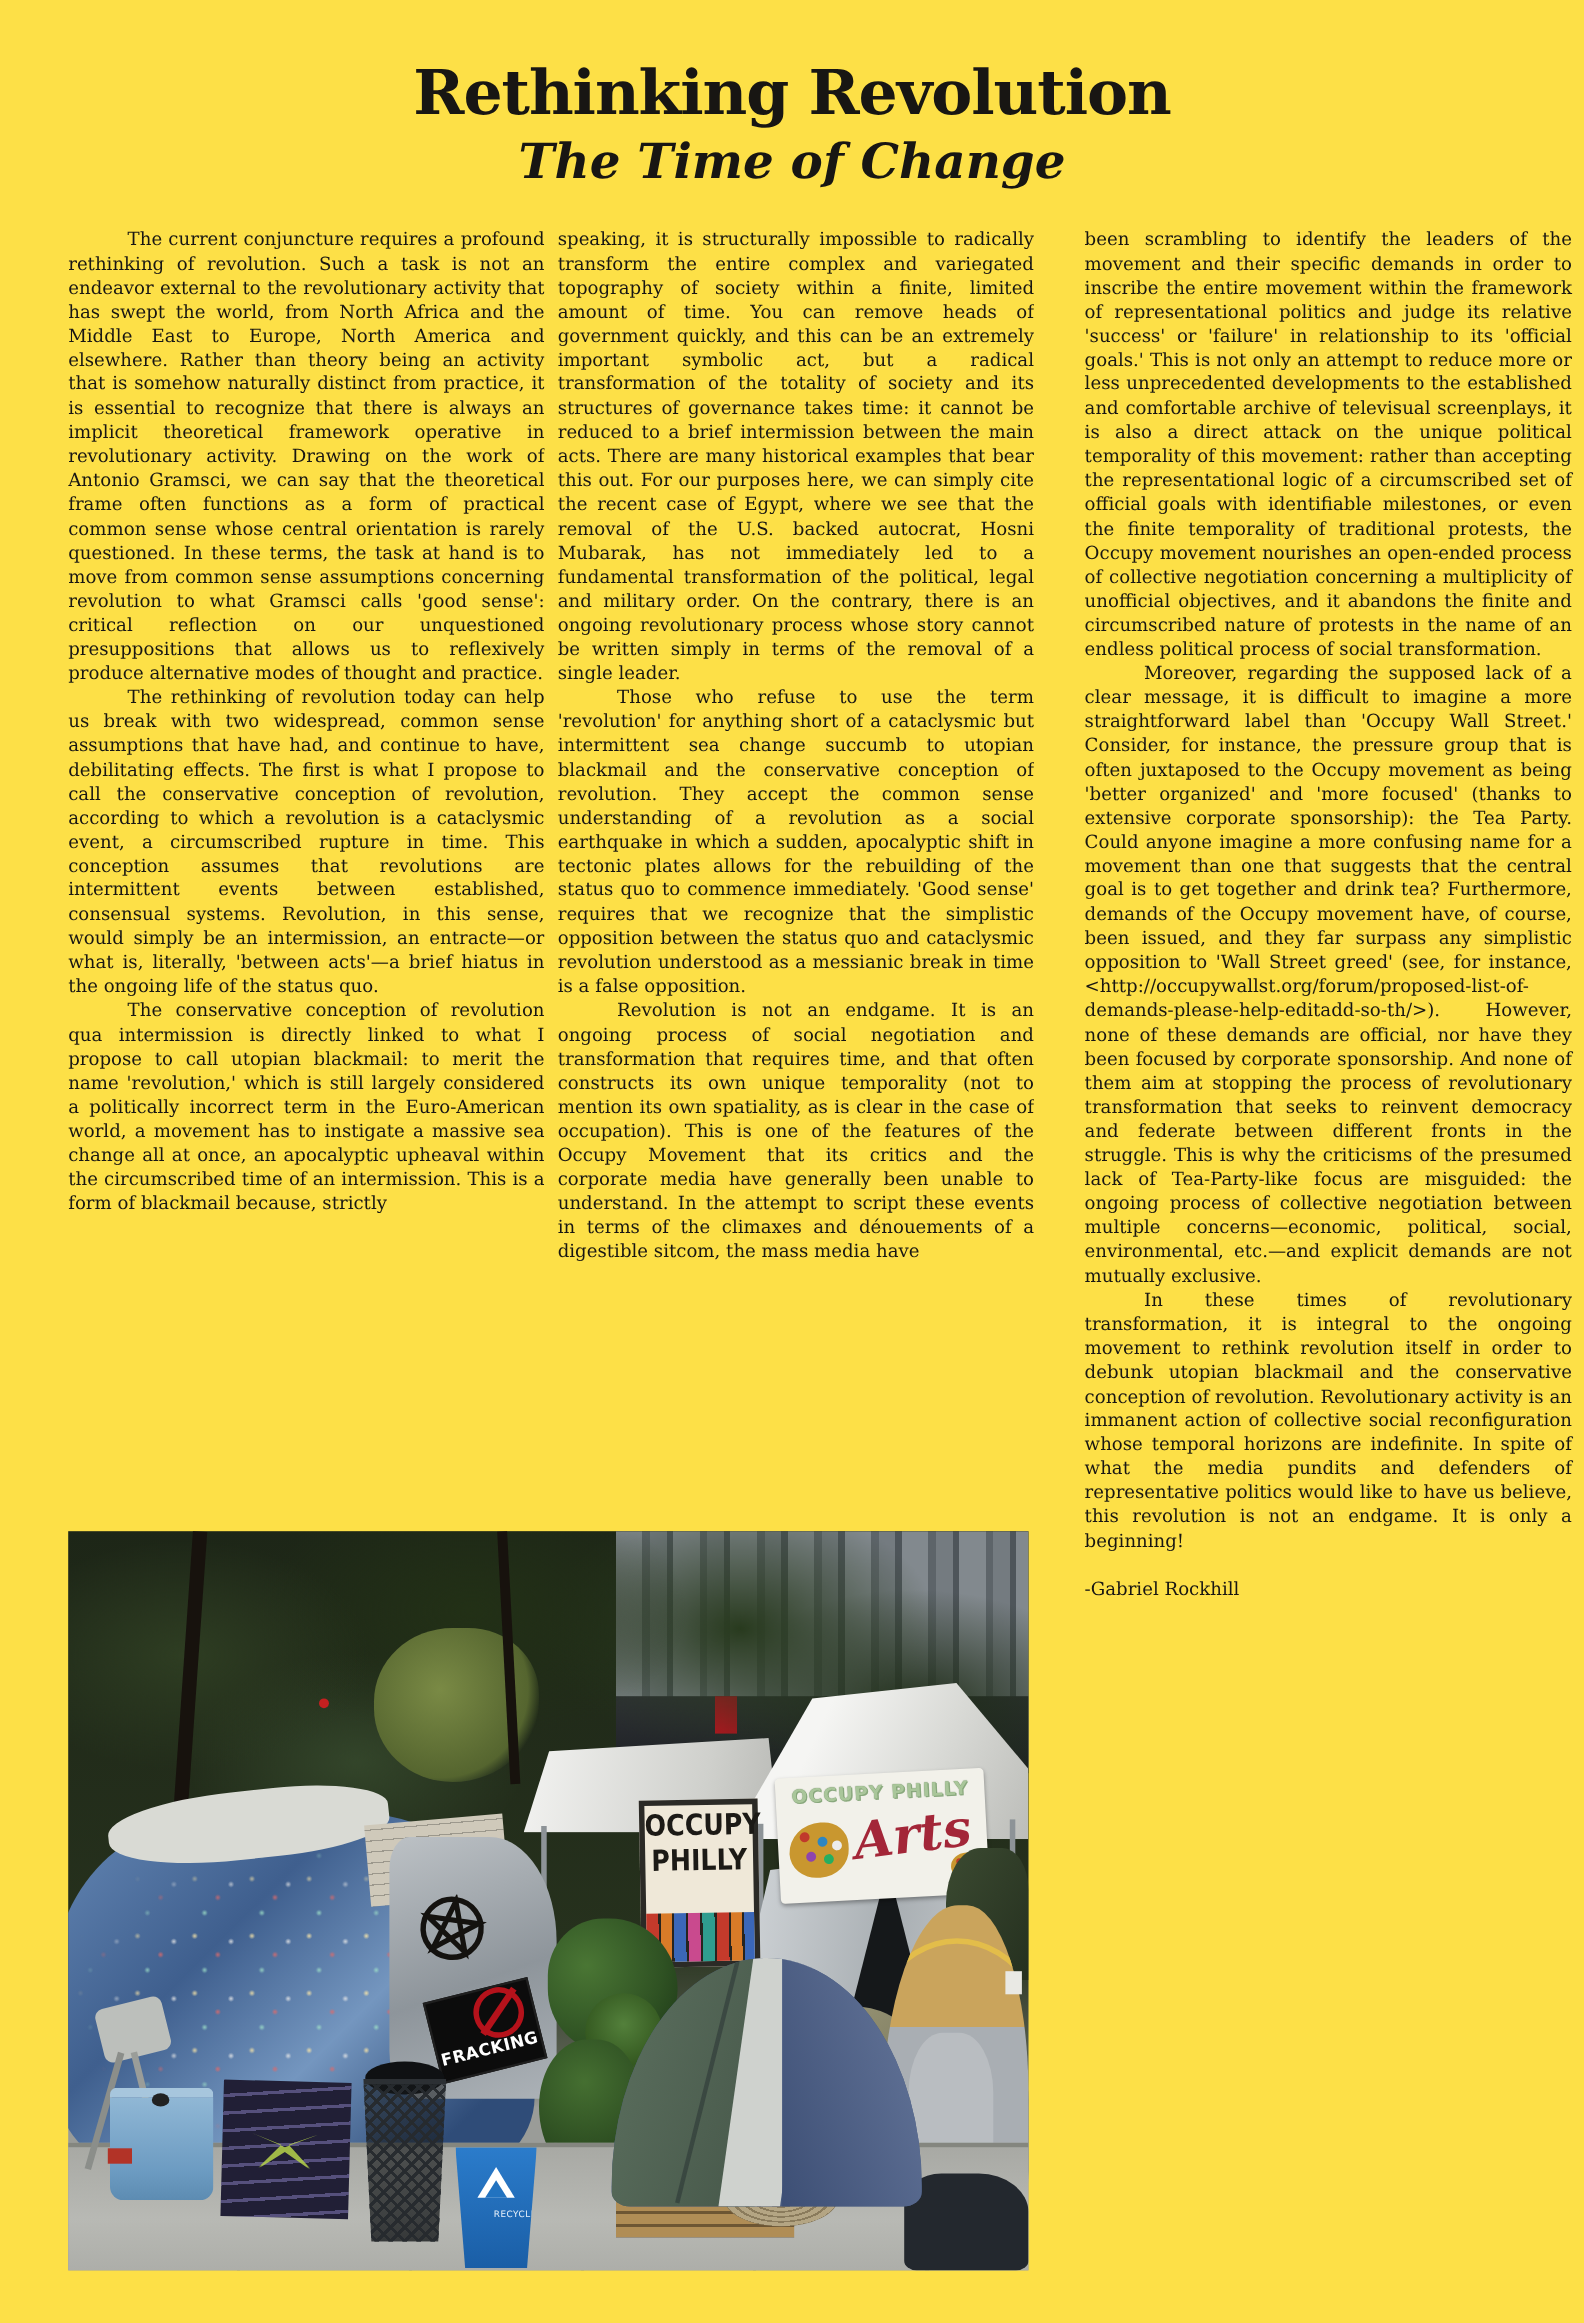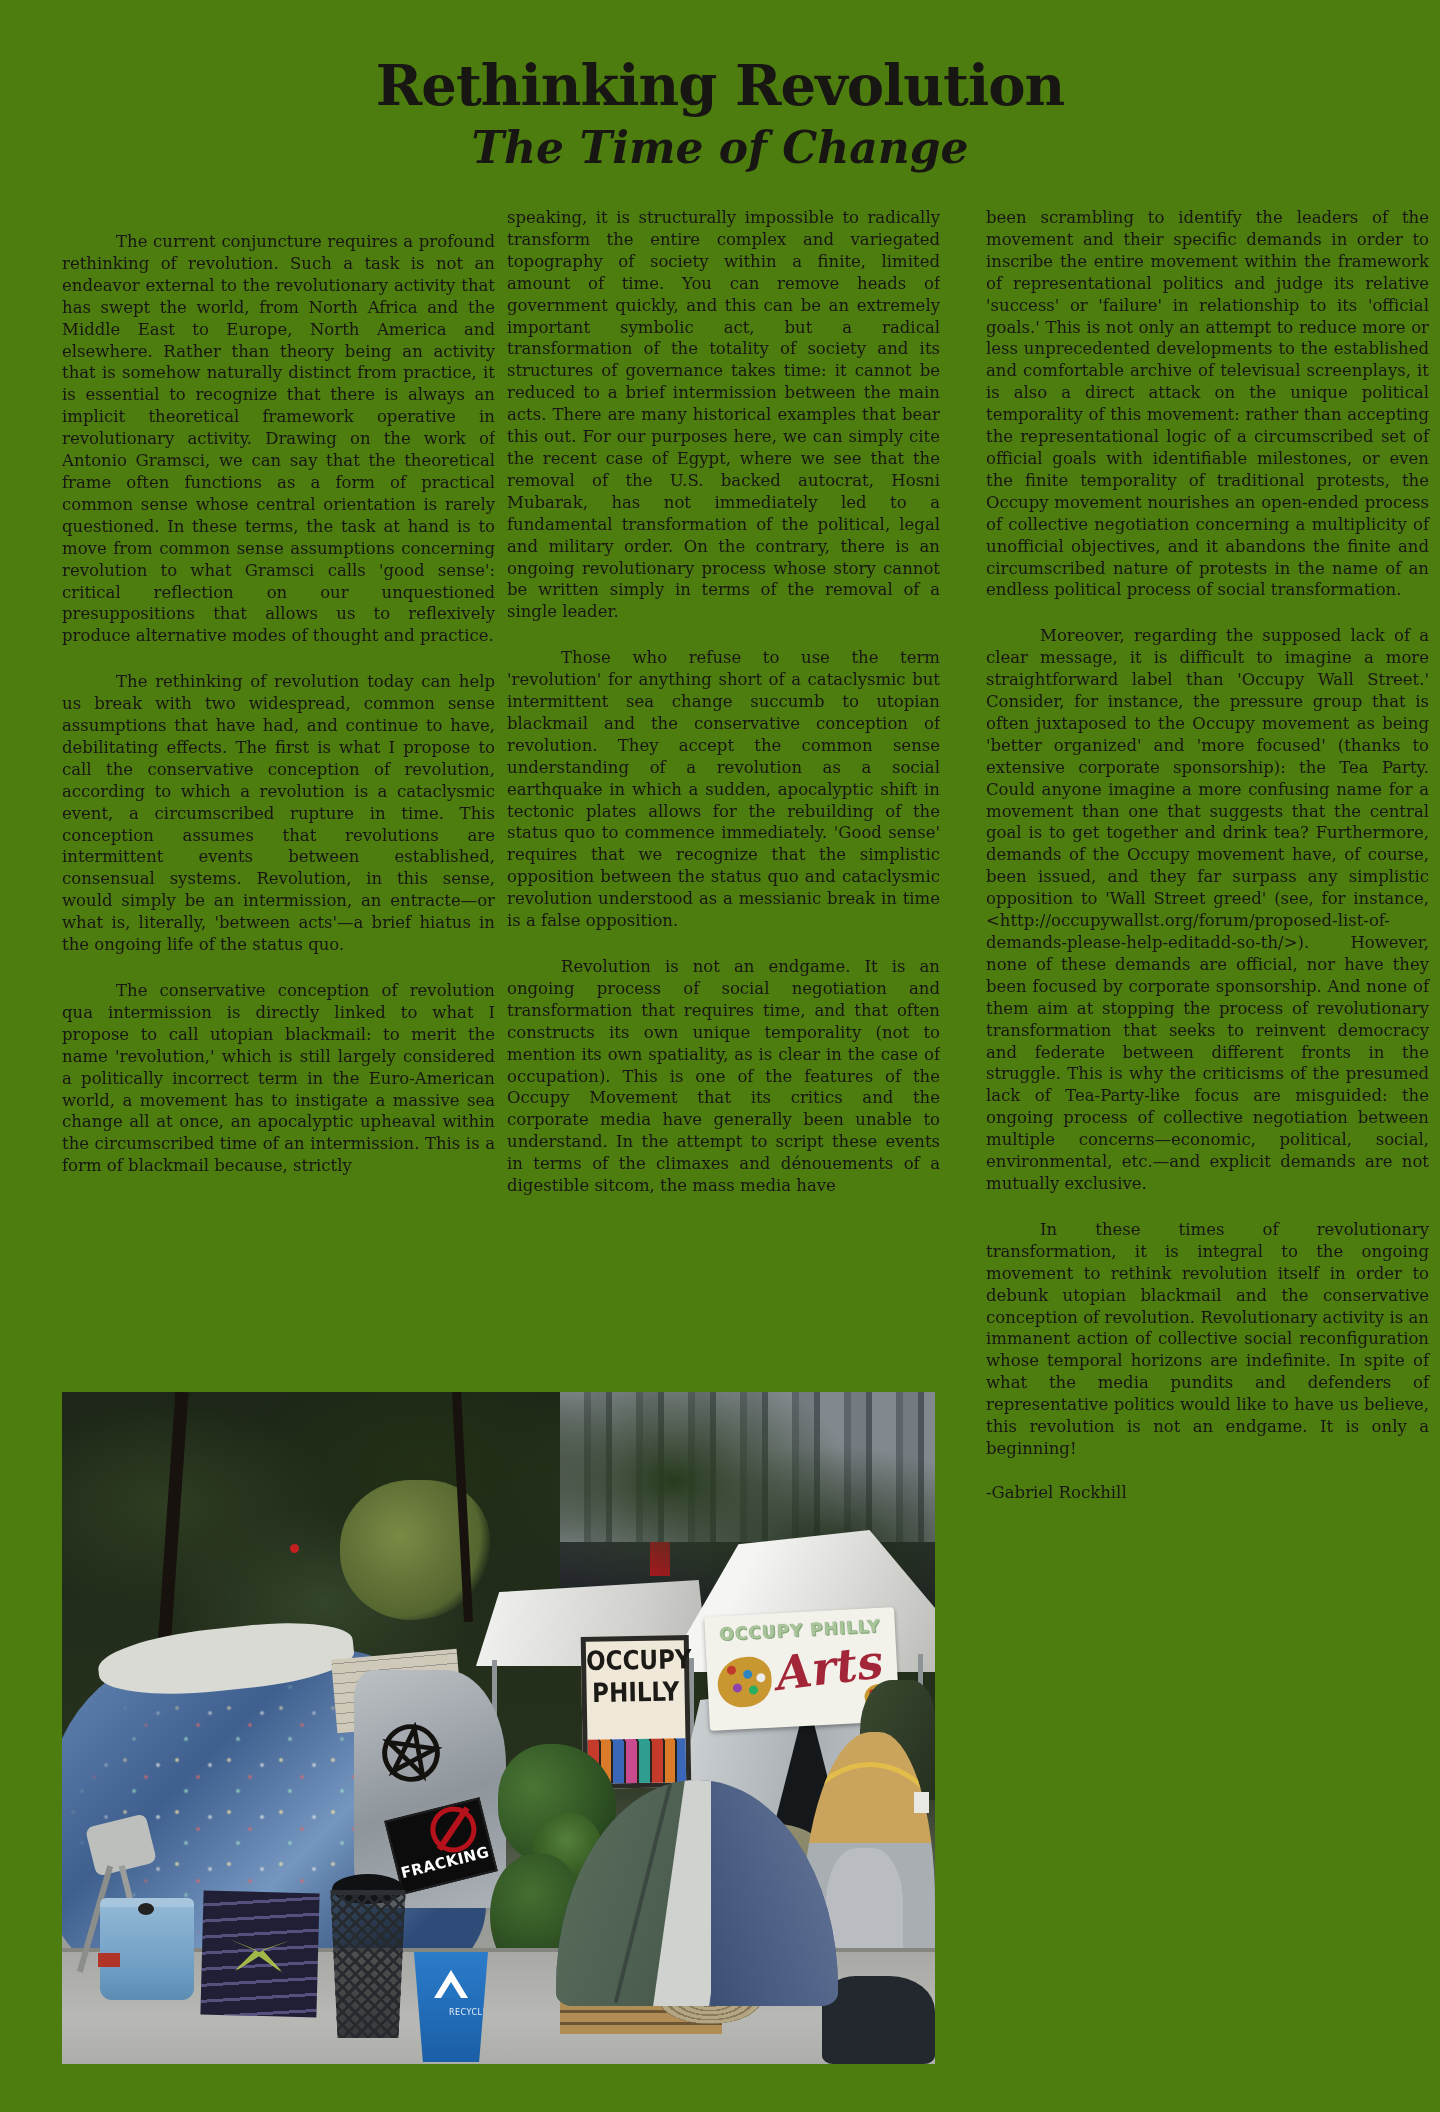--- a/index.html
+++ b/index.html
@@ -1,26 +1,26 @@
 <!DOCTYPE html>
 <html><head>
 <meta charset="utf-8">
 <style>
   html,body{margin:0;padding:0;background:#e8e8e8;}
-  .page{position:relative;width:1440px;height:2112px;margin:0 auto;background:#4d7c0f;
+  .page{position:relative;width:1440px;height:2112px;margin:0 auto;background:#fde047;
         font-family:"DejaVu Serif", serif;color:#181613;overflow:hidden;}
   
   .title{position:absolute;top:52px;left:0;width:100%;text-align:center;
          font-size:56px;font-weight:bold;letter-spacing:-1px;}
   .subtitle{position:absolute;top:122px;left:0;width:100%;text-align:center;
             font-size:44px;font-weight:bold;font-style:italic;}
   
   .col{position:absolute;top:207px;text-align:justify;font-size:16.5px;line-height:21.9px;}
   .col p{margin:0;}
-  .col p.indent{text-indent:54px;margin-top:24px;}
+  .col p.indent{text-indent:54px;}
   #col1{left:62px;width:433px;height:1180px;overflow:hidden;}
   #col2{left:507px;width:433px;height:1180px;overflow:hidden;}
   #col3{left:986px;width:443px;height:1700px;}
   .byline{margin-top:22px !important;text-align:left;}
   
   .photo{position:absolute;left:62px;top:1392px;width:873px;height:672px;overflow:hidden;
          background:linear-gradient(#1d2617,#26311d 55%,#5a6152 72%,#9a9c98 78%);}
   .photo *{position:absolute;}
   .building{left:498px;top:0;width:375px;height:215px;
       background:repeating-linear-gradient(90deg,#82898e 0 24px,#5d6469 24px 31px,#747b80 31px 46px,#4e555a 46px 52px);}

